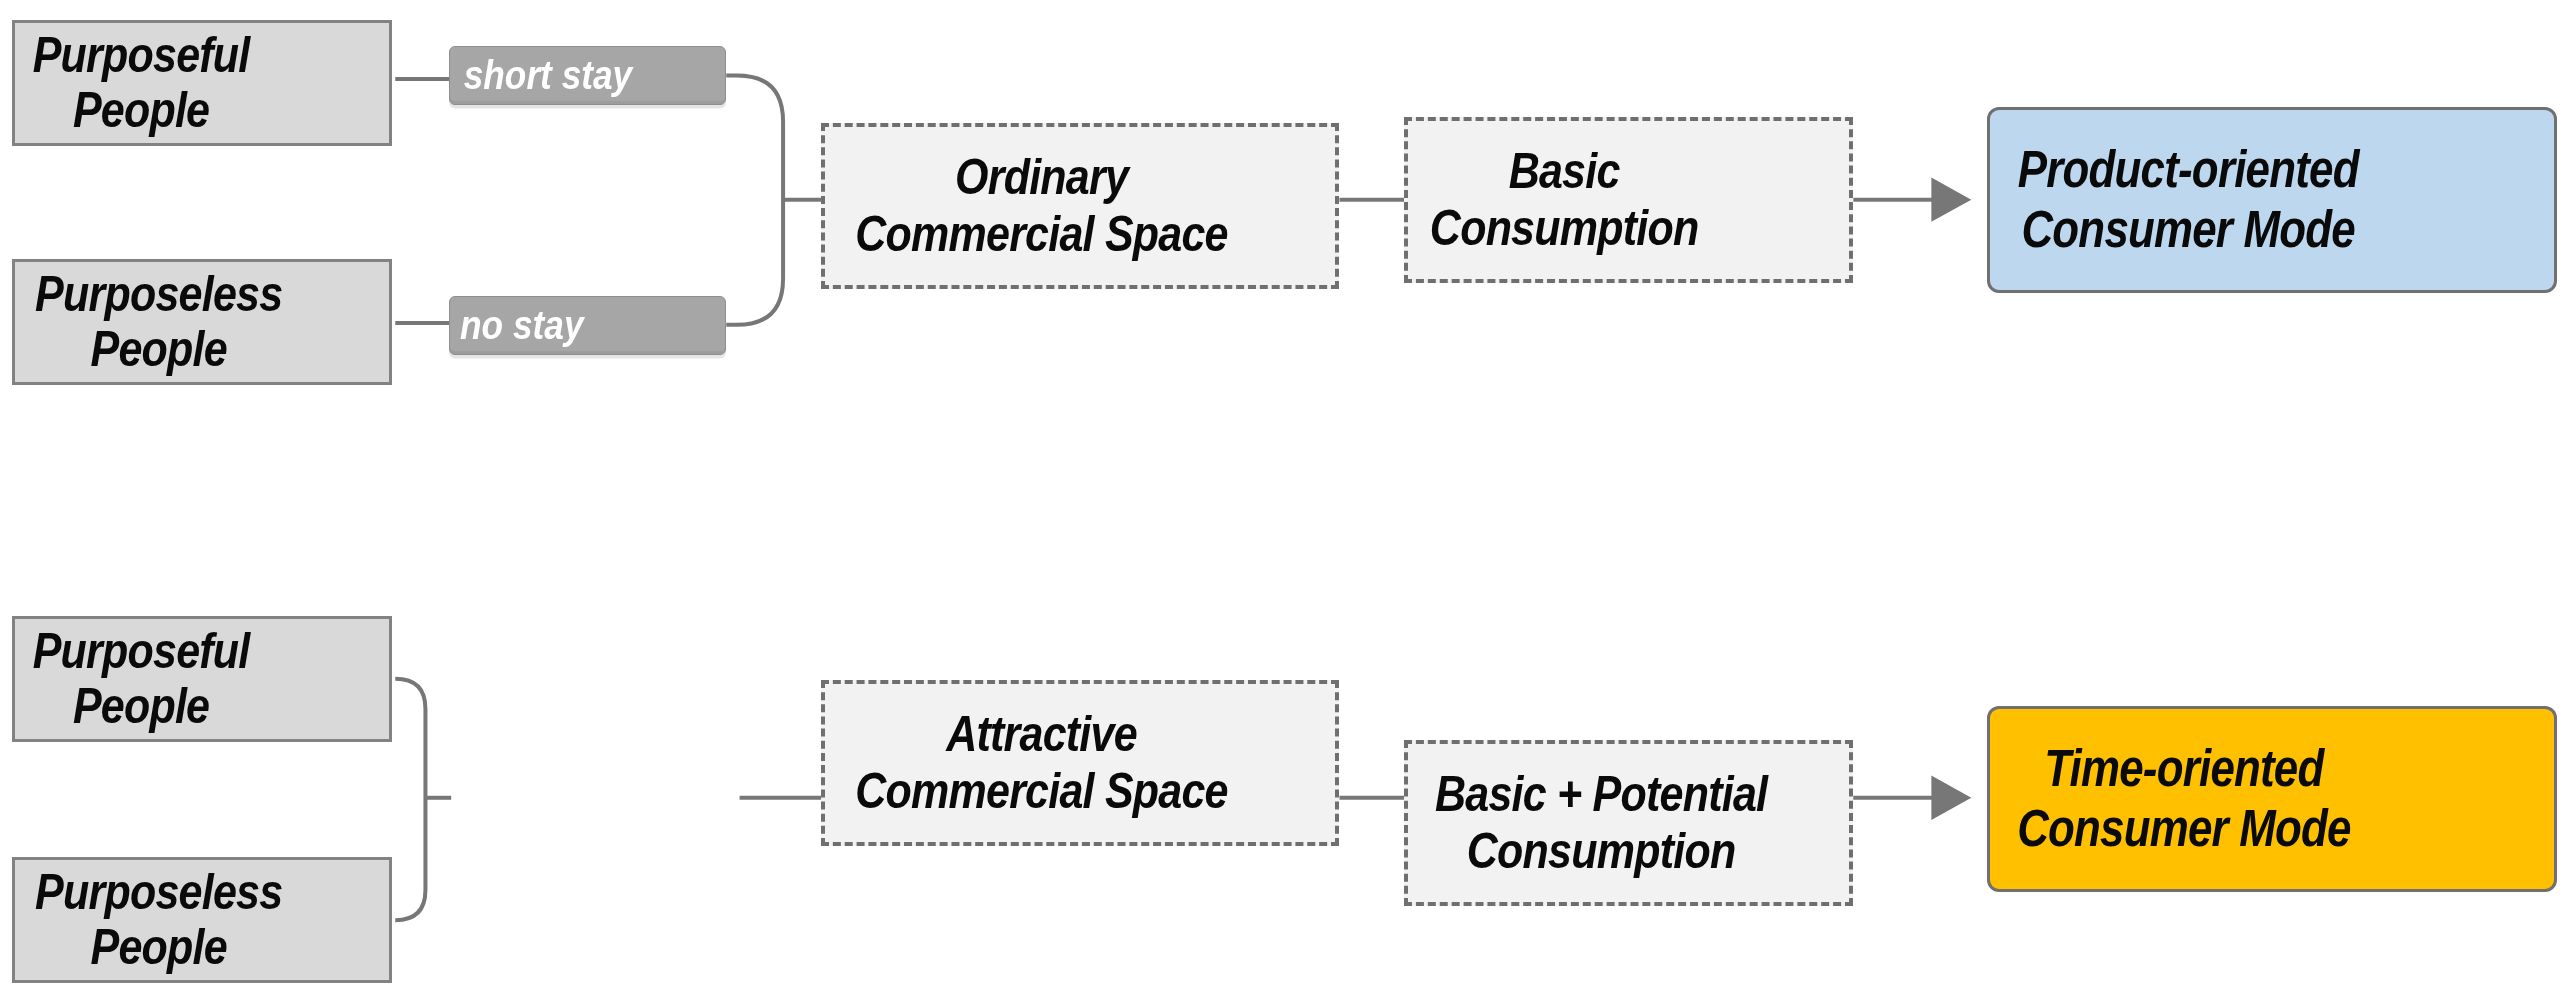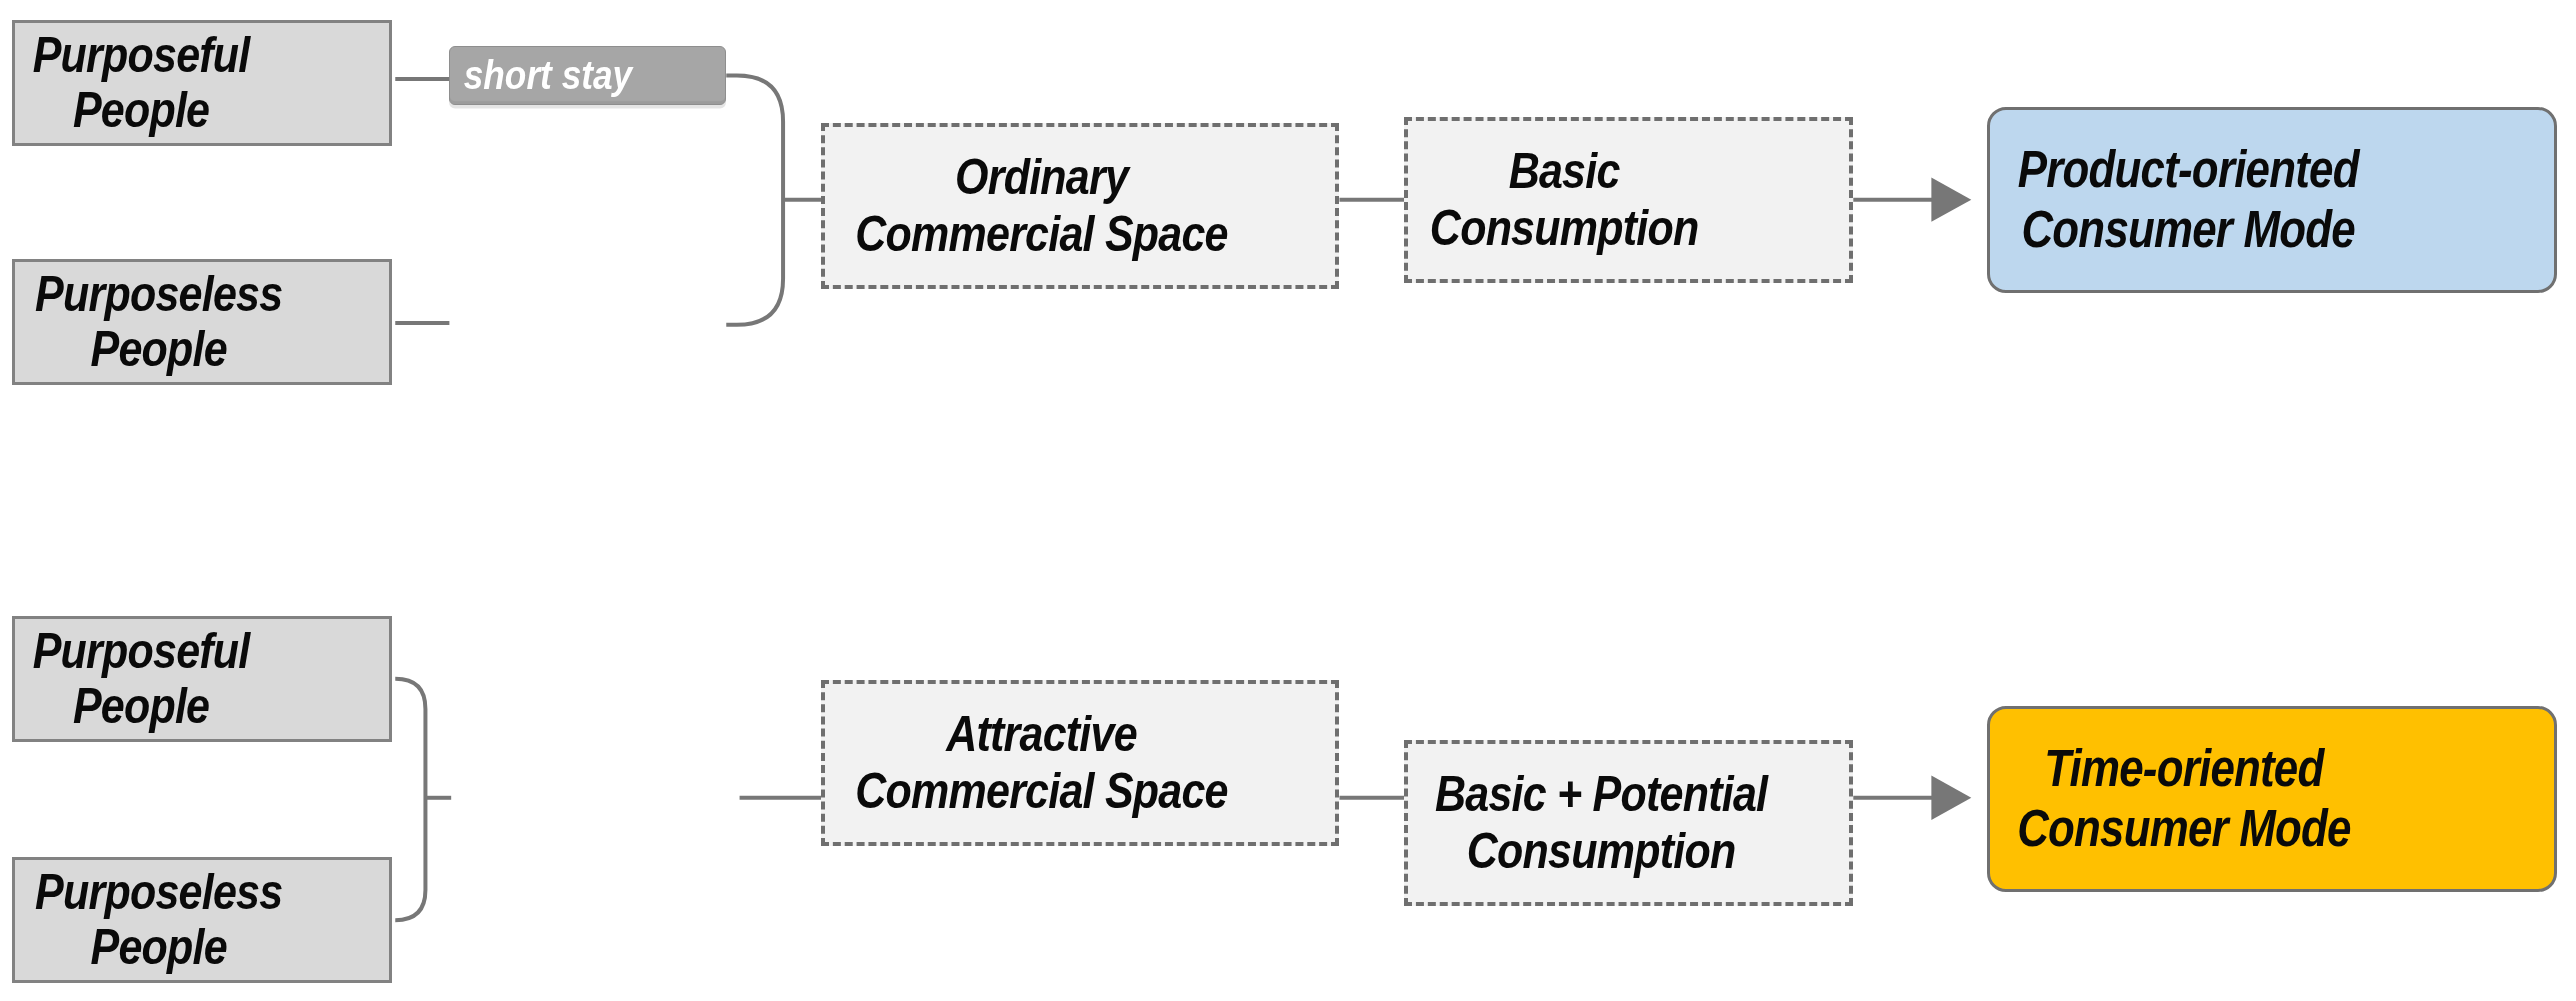--- a/index.html
+++ b/index.html
@@ -56,21 +56,21 @@
     letter-spacing:0;
   }
   .dashed-box{
     background:var(--dashed-fill);
     border:4.4px dashed var(--dashed-border);
   }
   .dashed-box .lbl{font-size:50px;line-height:57px;}
   .result-box{
     width:570px;height:186px;
     border:3.6px solid var(--result-border);
-    border-radius:19px;
+    border-radius:12px;
   }
   .result-box .lbl{font-size:51px;line-height:60px;}
   .result-product{background:var(--result-product-fill);}
   .result-time{background:var(--result-time-fill);}
 </style>
 </head>
 <body>
 
 <div class="canvas">
 
@@ -103,20 +103,23 @@
     <div class="lbl">
       <span class="ln">Purposeless</span>
       <span class="ln">People</span>
     </div>
   </div>
 
   <div class="node badge" style="left:449px;top:46px;width:277px;height:59px">
     <div class="lbl">short stay</div>
   </div>
 
+  <div class="node badge" style="left:449px;top:296px;width:277px;height:59px">
+    <div class="lbl">no stay</div>
+  </div>
 
   <div class="node dashed-box" style="left:821px;top:123px;width:518px;height:166px">
     <div class="lbl">
       <span class="ln">Ordinary</span>
       <span class="ln">Commercial Space</span>
     </div>
   </div>
 
   <div class="node dashed-box" style="left:1404px;top:117px;width:449px;height:166px">
     <div class="lbl">

